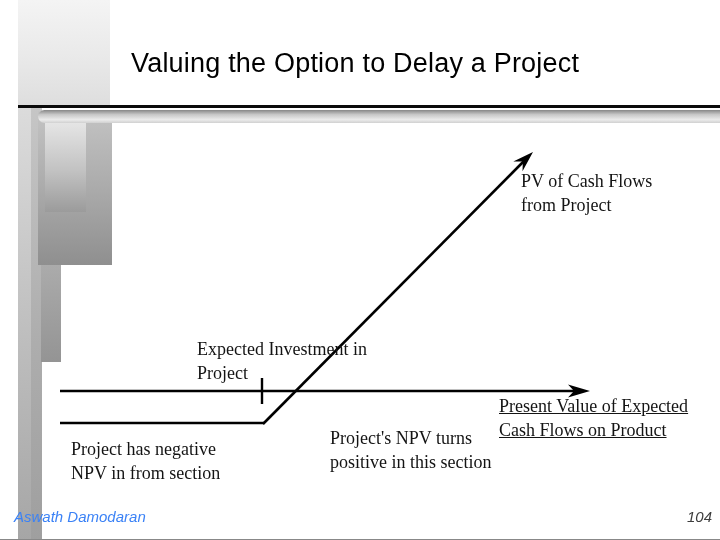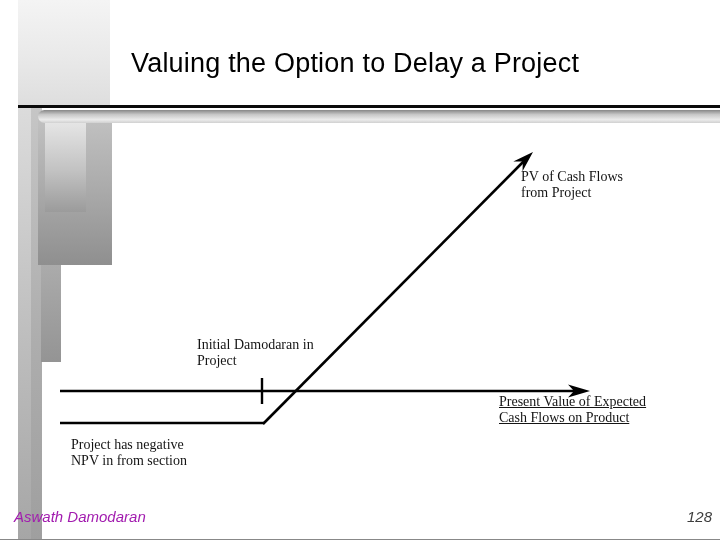--- a/index.html
+++ b/index.html
@@ -36,33 +36,33 @@
     font-size: 27px; letter-spacing: 0.2px; color: #000;
     font-family: "Liberation Sans", sans-serif;
     white-space: nowrap;
   }
 
   
   .diagram-svg { position: absolute; left: 0; top: 0; width: 720px; height: 540px; }
   .diagram-label {
     position: absolute;
     font-family: "Liberation Serif", serif;
-    font-size: 14px; line-height: 16px; color: #141414;
+    font-size: 18px; line-height: 24px; color: #141414;
     white-space: pre-line;
   }
   .lbl-pv        { left: 521px; top: 169px; }
   .lbl-initial   { left: 197px; top: 337px; }
   .lbl-pvexp     { left: 499px; top: 394px; text-decoration: underline; }
   .lbl-negative  { left: 71px;  top: 437px; }
   .lbl-positive  { left: 330px; top: 426px; }
 
   
   .footer-author {
     position: absolute; left: 14px; top: 508px;
-    font-size: 15px; font-style: italic; color: #a21caf;
+    font-size: 15px; font-style: italic; color: #3b82f6;
     font-family: "Liberation Sans", sans-serif;
   }
   .footer-page {
     position: absolute; right: 8px; top: 508px;
     font-size: 15px; font-style: italic; color: #3d3d3d;
     font-family: "Liberation Sans", sans-serif;
   }
 </style>
 </head>
 <body>
@@ -90,23 +90,25 @@
 
     <line x1="60" y1="423" x2="264" y2="423" stroke="#000" stroke-width="2.6"></line>
 
     <line x1="263" y1="424" x2="524" y2="161" stroke="#000" stroke-width="2.6"></line>
 
     <path d="M533,152 L522.5,171.2 L522.8,161.6 L513.3,161.5 Z" fill="#000"></path>
   </svg>
 
   <div class="diagram-label lbl-pv">PV of Cash Flows
 from Project</div>
-  <div class="diagram-label lbl-initial">Initial Damodaran in
+  <div class="diagram-label lbl-initial">Expected Investment in
 Project</div>
   <div class="diagram-label lbl-pvexp">Present Value of Expected
 Cash Flows on Product</div>
   <div class="diagram-label lbl-negative">Project has negative
 NPV in from section</div>
+  <div class="diagram-label lbl-positive">Project's NPV turns
+positive in this section</div>
 
   <div class="footer-author">Aswath Damodaran</div>
-  <div class="footer-page">128</div>
+  <div class="footer-page">104</div>
 
 </div>
 
 </body></html>

